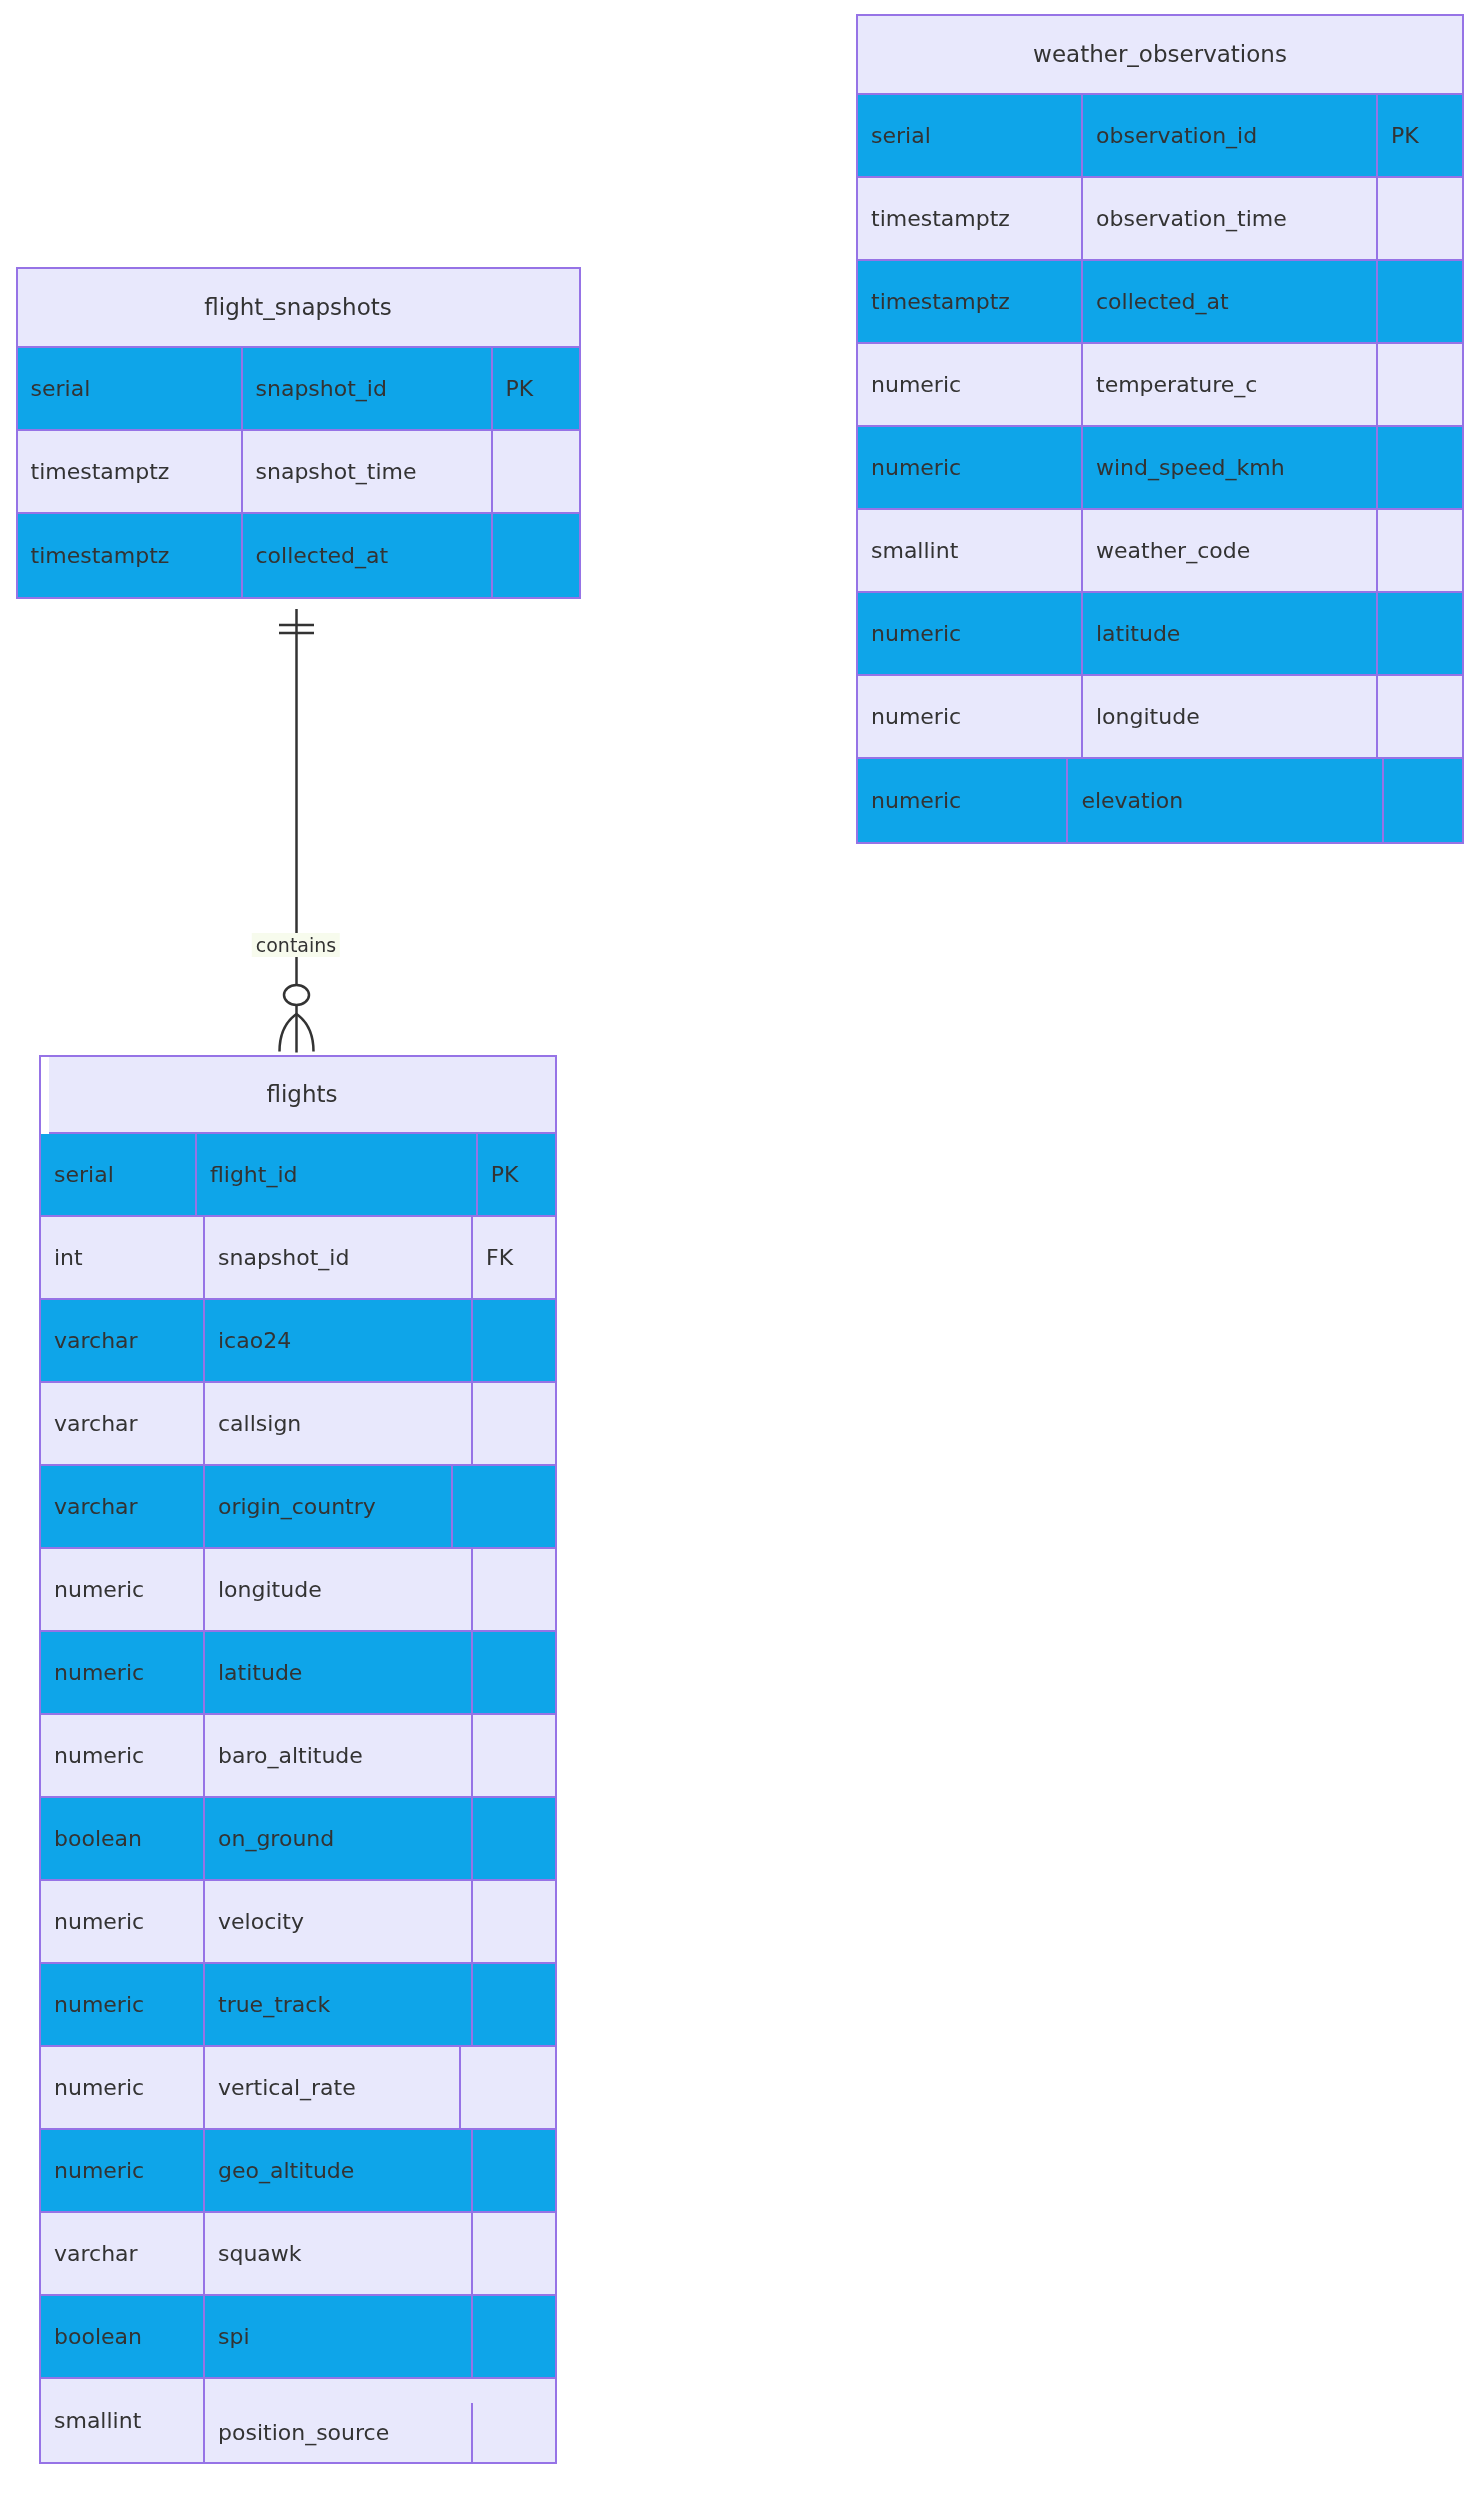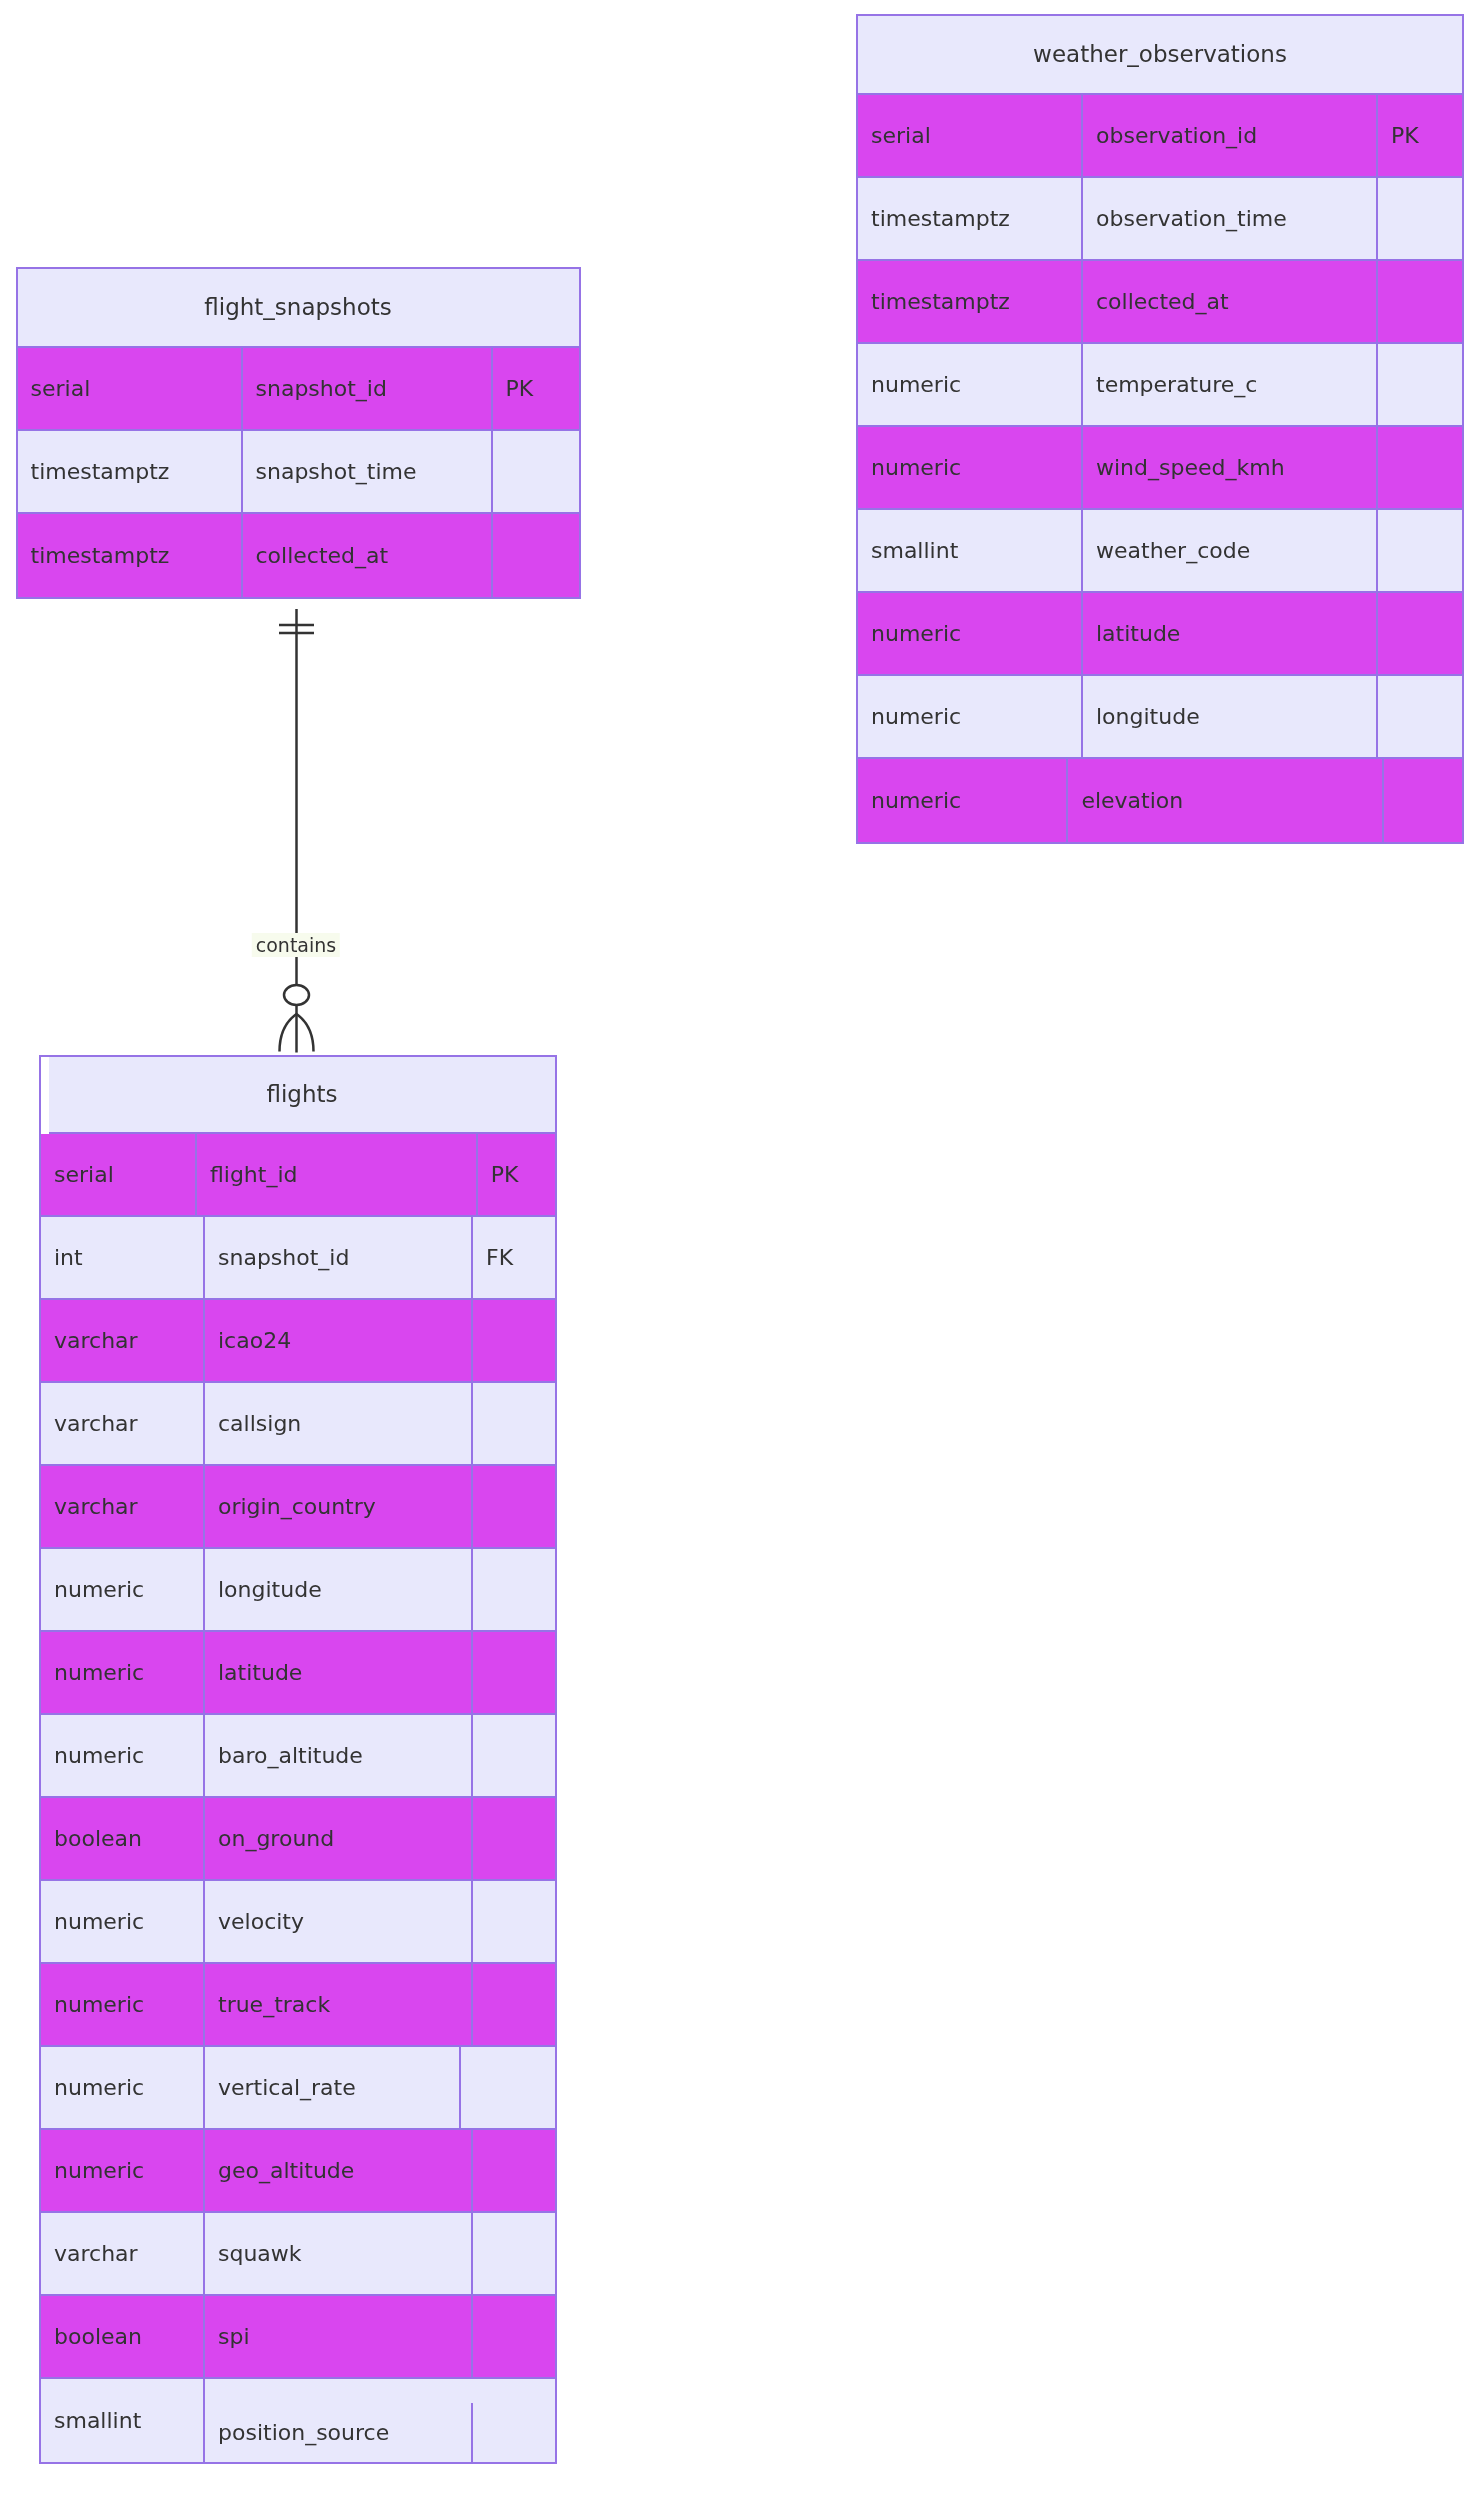--- a/index.html
+++ b/index.html
@@ -37,21 +37,21 @@
     display: flex;
     align-items: center;
     justify-content: center;
     border-bottom: 2.5px solid var(--stroke, #9673e6);
   }
   .attr-row {
     box-sizing: border-box;
     display: flex;
     width: 100%;
     border-bottom: 2.5px solid var(--stroke, #9673e6);
-    background: #d946ef;
+    background: #0ea5e9;
   }
   .attr-row:last-child {
     border-bottom: none;
   }
   .attr-row.alt {
     background: var(--fill, #e8e8fc);
   }
   .cell {
     box-sizing: border-box;
     display: flex;
@@ -200,21 +200,21 @@
           <div class="cell name" style="width: 268px;">icao24</div>
           <div class="cell key" style="width: 81px;"></div>
         </div>
         <div class="attr-row alt" style="height: 83px;">
           <div class="cell type" style="width: 164px;">varchar</div>
           <div class="cell name" style="width: 268px;">callsign</div>
           <div class="cell key" style="width: 81px;"></div>
         </div>
         <div class="attr-row" style="height: 83px;">
           <div class="cell type" style="width: 164px;">varchar</div>
-          <div class="cell name" style="width: 268px;">origin_country</div>
+          <div class="cell name" style="width: 248px;">origin_country</div>
           <div class="cell key" style="width: 81px;"></div>
         </div>
         <div class="attr-row alt" style="height: 83px;">
           <div class="cell type" style="width: 164px;">numeric</div>
           <div class="cell name" style="width: 268px;">longitude</div>
           <div class="cell key" style="width: 81px;"></div>
         </div>
         <div class="attr-row" style="height: 83px;">
           <div class="cell type" style="width: 164px;">numeric</div>
           <div class="cell name" style="width: 268px;">latitude</div>

